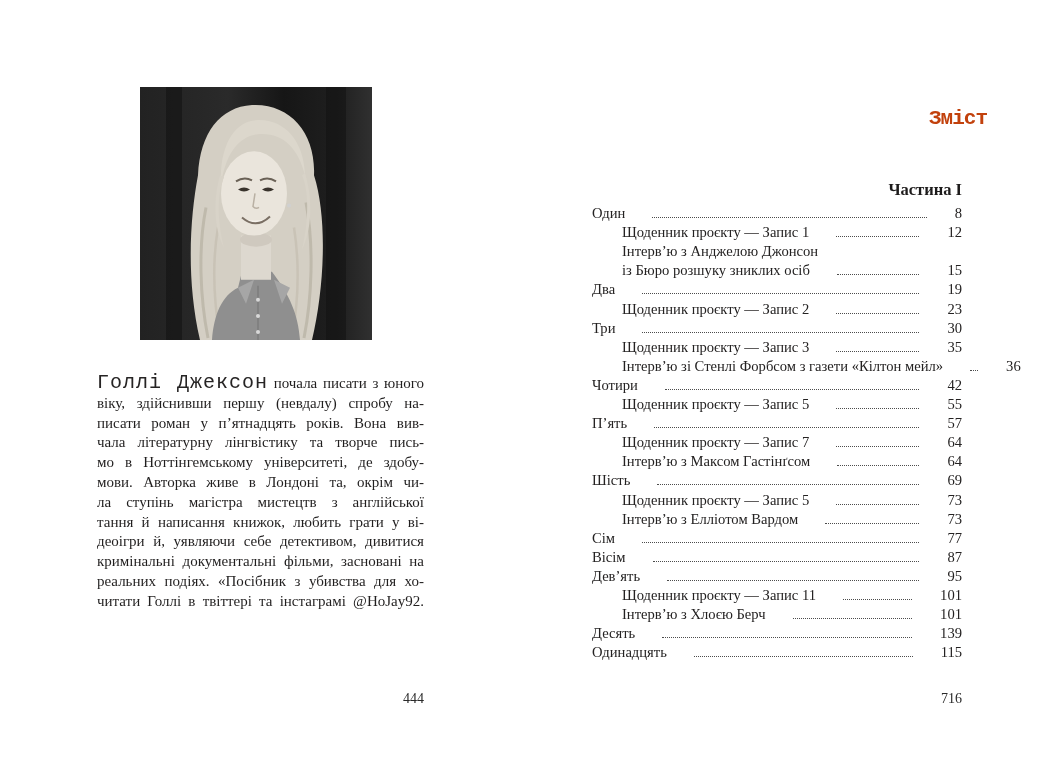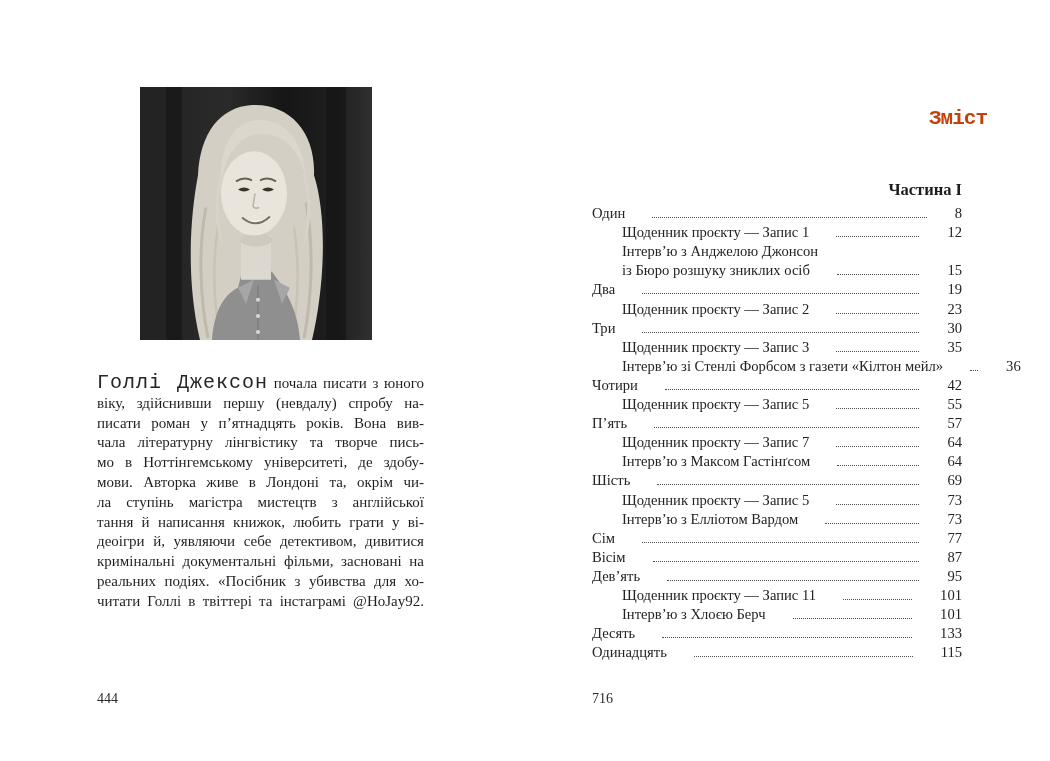--- a/index.html
+++ b/index.html
@@ -9,21 +9,21 @@
   
   .left-block { position:absolute; left:97px; top:87px; width:327px; }
   .photo-frame { width:232px; height:253px; margin-left:43px; overflow:hidden;
     background:#1d1d1d; }
   .photo-frame svg { display:block; width:100%; height:100%; }
   .bio { margin-top:33px; }
   .bio-line { font-size:15px; line-height:19.8px; text-align:justify;
     text-align-last:justify; color:#211f1f; }
   .author-name { font-family:"Liberation Mono", monospace; font-size:20px;
     letter-spacing:1px; font-weight:400; color:#262424; }
-  .folio { position:absolute; font-size:14px; color:#2a2a2a; text-align:left; top:691px; }
+  .folio { position:absolute; font-size:14px; color:#2a2a2a; text-align:right; top:691px; }
   .folio-left  { left:97px;  width:327px; }
   .folio-right { left:592px; width:370px; }
 
   
   .toc-title { position:absolute; top:108px; right:63px;
     font-family:Liberation Mono, monospace; font-weight:600; font-size:21px;
     letter-spacing:-1px; line-height:1; color:#c2410c; }
   .part-heading { position:absolute; left:592px; top:180px; width:370px;
     text-align:right; font-size:16.5px; font-weight:bold; color:#1d1b1b; }
   .toc { position:absolute; left:592px; top:203px; width:370px; }
@@ -221,21 +221,21 @@
     <span class="toc-page">101</span>
   </div>
     <div class="toc-row indent-1">
     <span class="toc-label">Інтерв’ю з Хлоєю Берч</span>
     <span class="toc-dots"></span>
     <span class="toc-page">101</span>
   </div>
     <div class="toc-row">
     <span class="toc-label">Десять</span>
     <span class="toc-dots"></span>
-    <span class="toc-page">133</span>
+    <span class="toc-page">139</span>
   </div>
     <div class="toc-row">
     <span class="toc-label">Одинадцять</span>
     <span class="toc-dots"></span>
     <span class="toc-page">115</span>
   </div>
   </nav>
 <div class="folio folio-right">716</div>
 
 </body></html>

